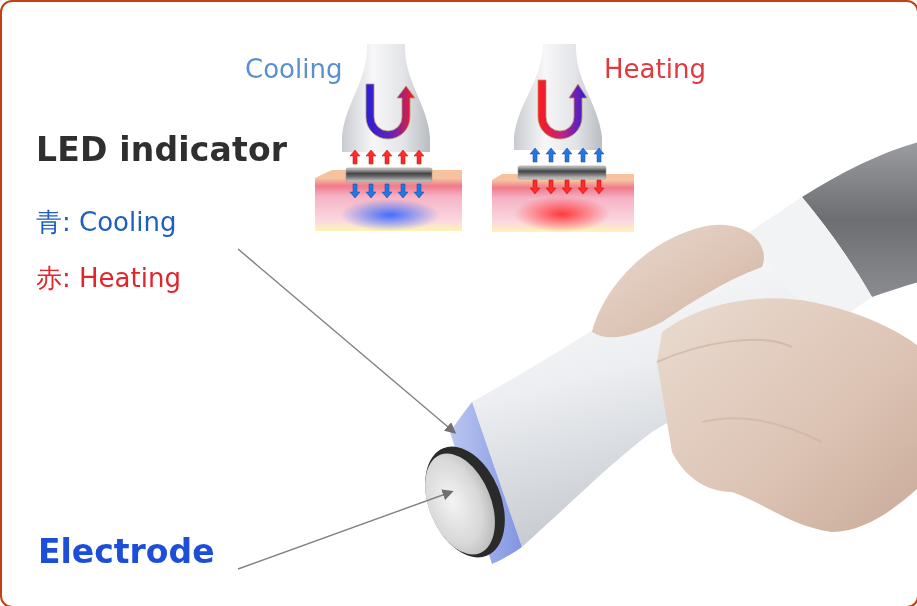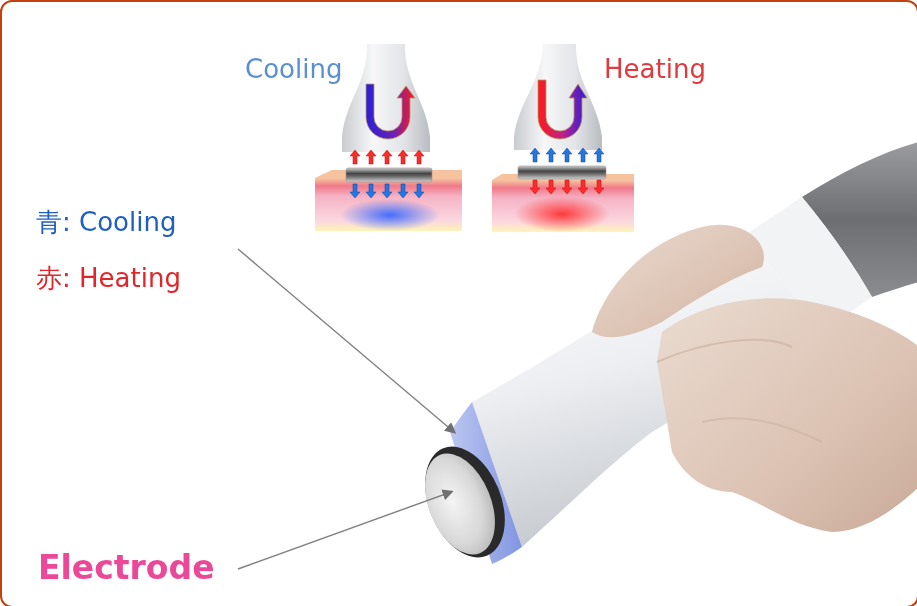--- a/index.html
+++ b/index.html
@@ -1,20 +1,20 @@
 <!DOCTYPE html>
 <html><head>
 <meta charset="utf-8">
 <style>
   html, body { margin:0; padding:0; background:#ffffff; }
   body { width:917px; height:606px; overflow:hidden; position:relative; font-family:"DejaVu Sans","Liberation Sans",sans-serif; }
   .frame { position:absolute; left:0; top:0; width:915px; height:604px; border:2px solid #c2410c; border-radius:12px; background:#fff; overflow:hidden; }
   .abs { position:absolute; }
   .label-led { left:34px; top:128px; font-size:33px; font-weight:bold; color:#2f2f2f; letter-spacing:0.2px; }
-  .label-electrode { left:36px; top:530px; font-size:33px; font-weight:bold; color:#ec4899;margin-top:16px; }
+  .label-electrode { left:36px; top:530px; font-size:33px; font-weight:bold; color:#1d4ed8; }
   .legend-row { left:34px; font-size:26px; }
   .legend-cool { top:203px; color:#1f5fbf; }
   .legend-heat { top:259px; color:#e0262b; }
   .mode-title { font-size:26px; font-family:"DejaVu Sans",sans-serif; }
   .mode-cool { left:243px; top:52px; color:#5a8fd0; }
   .mode-heat { left:602px; top:52px; color:#e0393e; }
   svg { position:absolute; left:0; top:0; }
 </style>
 </head>
 <body>
@@ -156,20 +156,21 @@
       <path d="M700,420 C740,410 780,420 820,440" fill="none" stroke="#c9ad9d" stroke-width="2" opacity="0.5"></path>
     </g>
 
     <line x1="236" y1="247" x2="452" y2="430" stroke="#808080" stroke-width="1.4" marker-end="url(#arrowHead)"></line>
     <line x1="236" y1="567" x2="449" y2="490" stroke="#808080" stroke-width="1.4" marker-end="url(#arrowHead)"></line>
   </svg>
 
   <div class="abs mode-title mode-cool">Cooling</div>
   <div class="abs mode-title mode-heat">Heating</div>
 
+  <div class="abs label-led">LED indicator</div>
 
   <div class="abs legend-row legend-heat">
     <span>赤</span><span>:</span>
     <span>Heating</span>
   </div>
   <div class="abs legend-row legend-cool">
     <span>青</span><span>:</span>
     <span>Cooling</span>
   </div>
 

